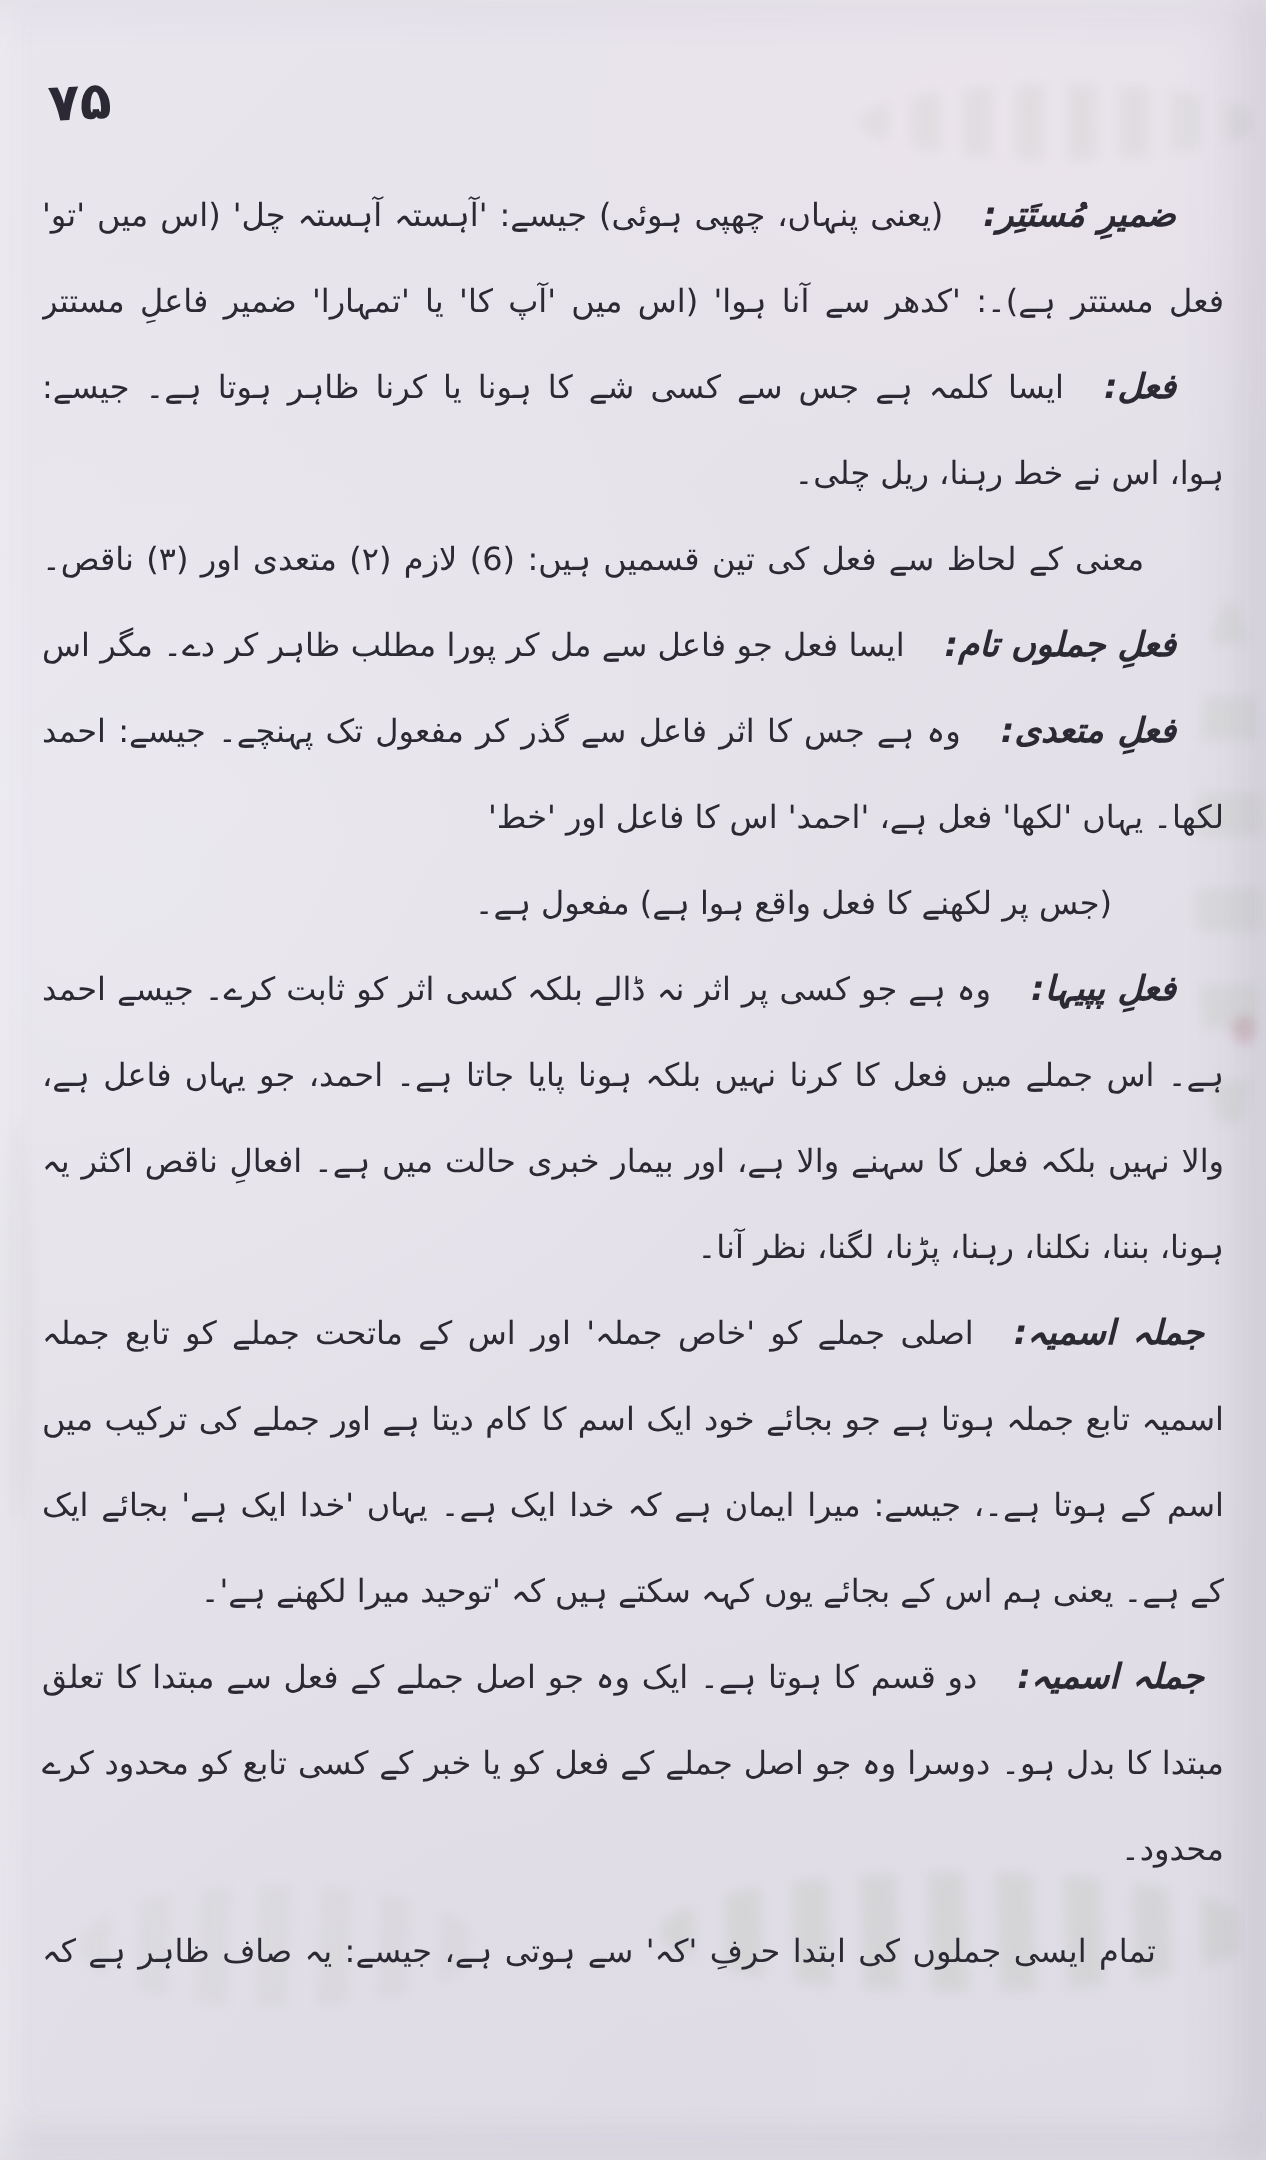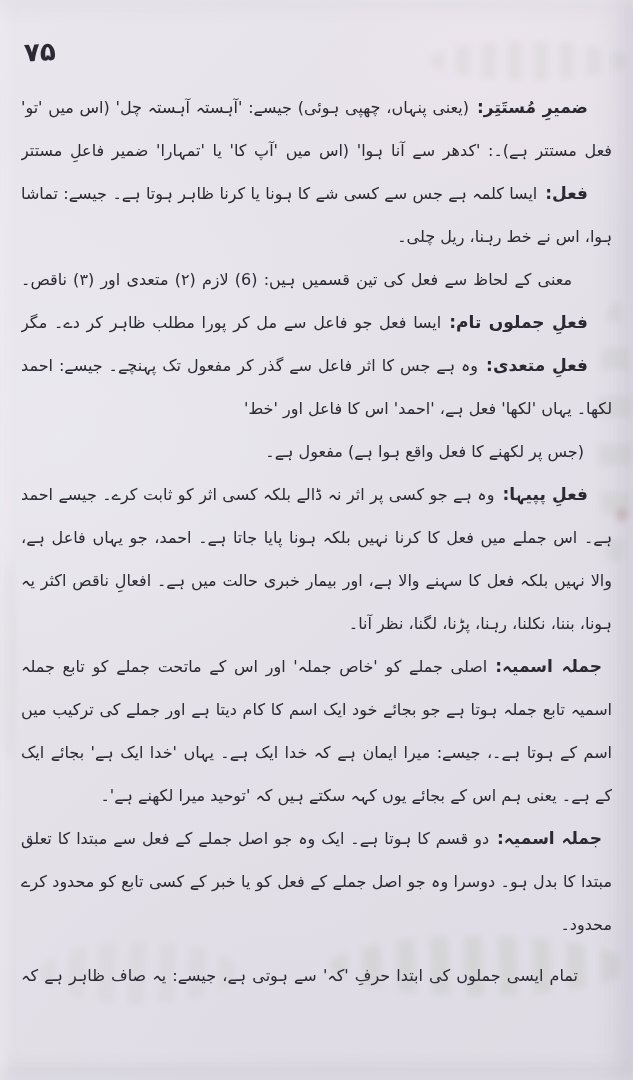--- a/index.html
+++ b/index.html
@@ -47,22 +47,22 @@
   .line{
     height:43px;line-height:43px;font-size:16px;
     text-align:justify;overflow:hidden;white-space:normal;
   }
   .line.fill{text-align-last:justify;}
   .line.end{text-align-last:right;}
   .ind-10{text-indent:10px;}
   .ind-24{text-indent:24px;}
   .ind-34{text-indent:34px;}
   .ind-40{text-indent:40px;}
-  .off-56{margin-right:28px;}
-  .h{font-weight:bold;font-size:17px;margin-left:8px;}
+  .off-56{margin-right:56px;}
+  .h{font-weight:bold;font-size:17px;margin-left:20px;font-style:italic;}
 </style>
 </head>
 <body>
 
 <div class="page">
   <div class="ghost g-top"></div>
   <div class="ghost g-right"></div>
   <div class="ghost g-dot"></div>
   <div class="ghost g-bottom"></div>
   <div class="ghost g-bleft"></div>

